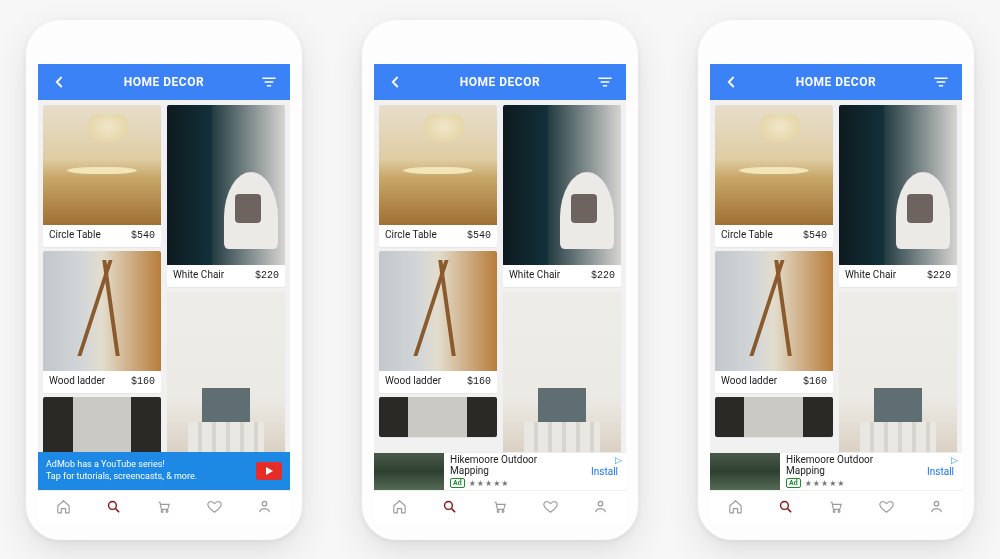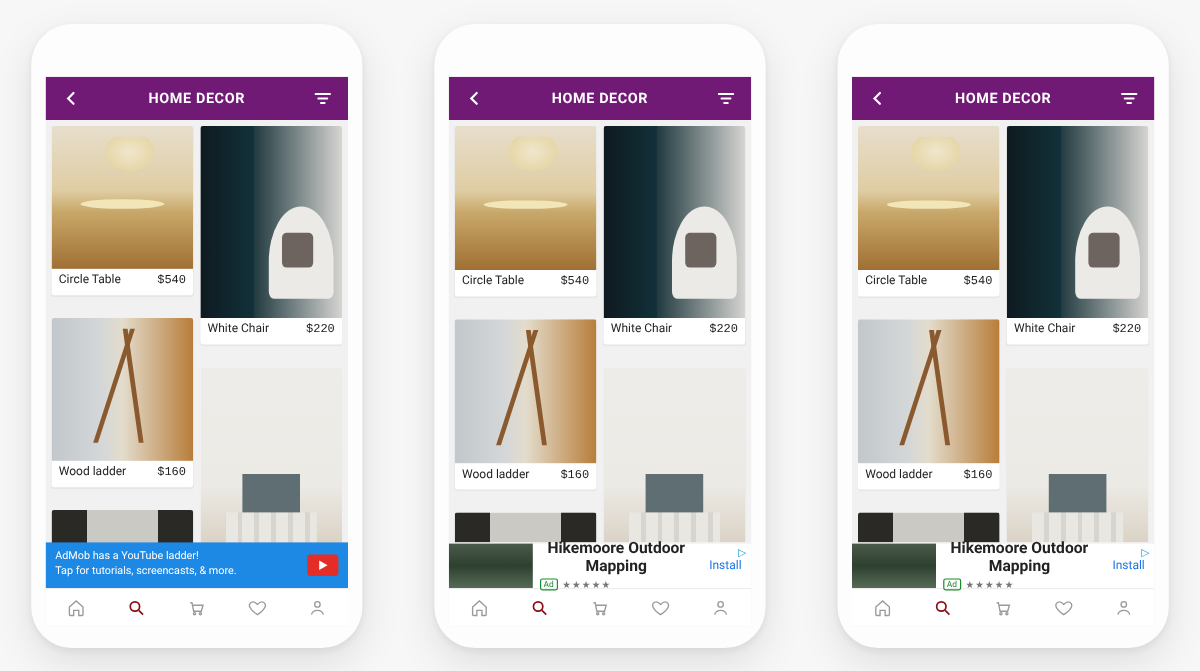--- a/index.html
+++ b/index.html
@@ -28,21 +28,21 @@
   .screen {
     flex: 1;
     background: #f1f1f1;
     display: flex;
     flex-direction: column;
     overflow: hidden;
     position: relative;
   }
   .appbar {
     height: 36px;
-    background: #701a75;
+    background: #3b82f6;
     color: #fff;
     display: flex;
     align-items: center;
     justify-content: space-between;
     padding: 0 12px;
     flex: none;
   }
   .appbar .title {
     font-size: 12px;
     font-weight: 700;
@@ -50,21 +50,21 @@
   }
   .appbar .icon { width: 18px; height: 18px; display:flex; align-items:center; justify-content:center; }
   .grid {
     flex: 1;
     overflow: hidden;
     position: relative;
     padding: 5px;
     display: flex;
     gap: 6px;
   }
-  .col { flex:1; display:flex; flex-direction:column; gap:19px; }
+  .col { flex:1; display:flex; flex-direction:column; gap:4px; }
   .card {
     background:#fff;
     border-radius:2px;
     overflow:hidden;
     display:flex;
     flex-direction:column;
     box-shadow: 0 1px 1px rgba(0,0,0,0.05);
   }
   .card .img { width:100%; }
   .card .meta {
@@ -105,23 +105,23 @@
   .play-badge { width:26px;height:18px;background:#e52d27;border-radius:3px;display:flex;align-items:center;justify-content:center;}
   .play-badge::after{content:"";border-left:7px solid #fff;border-top:4px solid transparent;border-bottom:4px solid transparent;}
   .ad-native {
     background:#fff;
     bottom: 32px;
     padding: 0;
     border-top:1px solid #eee;
   }
   .ad-thumb { width:70px; height:100%; background: linear-gradient(180deg,#4a5a4a 0%,#2e4030 50%,#556b55 100%); flex:none;}
   .ad-body { flex:1; padding: 4px 6px; display:flex; flex-direction:column; justify-content:center; gap:2px;}
-  .ad-body .row1 { font-weight:700; color:#222; font-size:13px;text-align:center;}
+  .ad-body .row1 { font-weight:400; color:#222; font-size:10px;}
   .ad-body .row2 { display:flex; align-items:center; gap:4px;}
-  .ad-pill { border:1px solid #1a8a2b; color:#1a8a2b; font-size:7px; padding:0 2px; border-radius:2px; font-weight:400;}
+  .ad-pill { border:1px solid #1a8a2b; color:#1a8a2b; font-size:7px; padding:0 2px; border-radius:2px; font-weight:700;}
   .stars { color:#777; font-size:8px; letter-spacing:1px;}
   .ad-cta { color:#1a73e8; font-weight:400; font-size:10px; padding:0 8px;}
   .ad-info { position:absolute; top:2px; right:4px; color:#1a9cd8; font-size:9px;}
   .peek-price {
     position:absolute;
     right: 10px;
     bottom: 33px;
     font-size:10px;
     font-family: Georgia, serif;
     color:#222;
@@ -214,21 +214,21 @@
               <div class="chairs"></div>
             </div>
         </div>
       </div>
     </div>
 
     <span class="peek-price">$328</span>
 
     <div class="ad-banner ad-youtube">
       <div class="txt">
-        <div>AdMob has a YouTube ladder!</div>
+        <div>AdMob has a YouTube series!</div>
         <div>Tap for tutorials, screencasts, &amp; more.</div>
       </div>
       <div class="play-badge"></div>
     </div>
 
     <div class="nav">
       <span class="nav-item">
           <svg viewBox="0 0 24 24" fill="none" stroke="currentColor" stroke-width="1.6">
             <path d="M4 11l8-7 8 7v9a1 1 0 0 1-1 1h-4v-6h-6v6H5a1 1 0 0 1-1-1z"></path>
           </svg>

